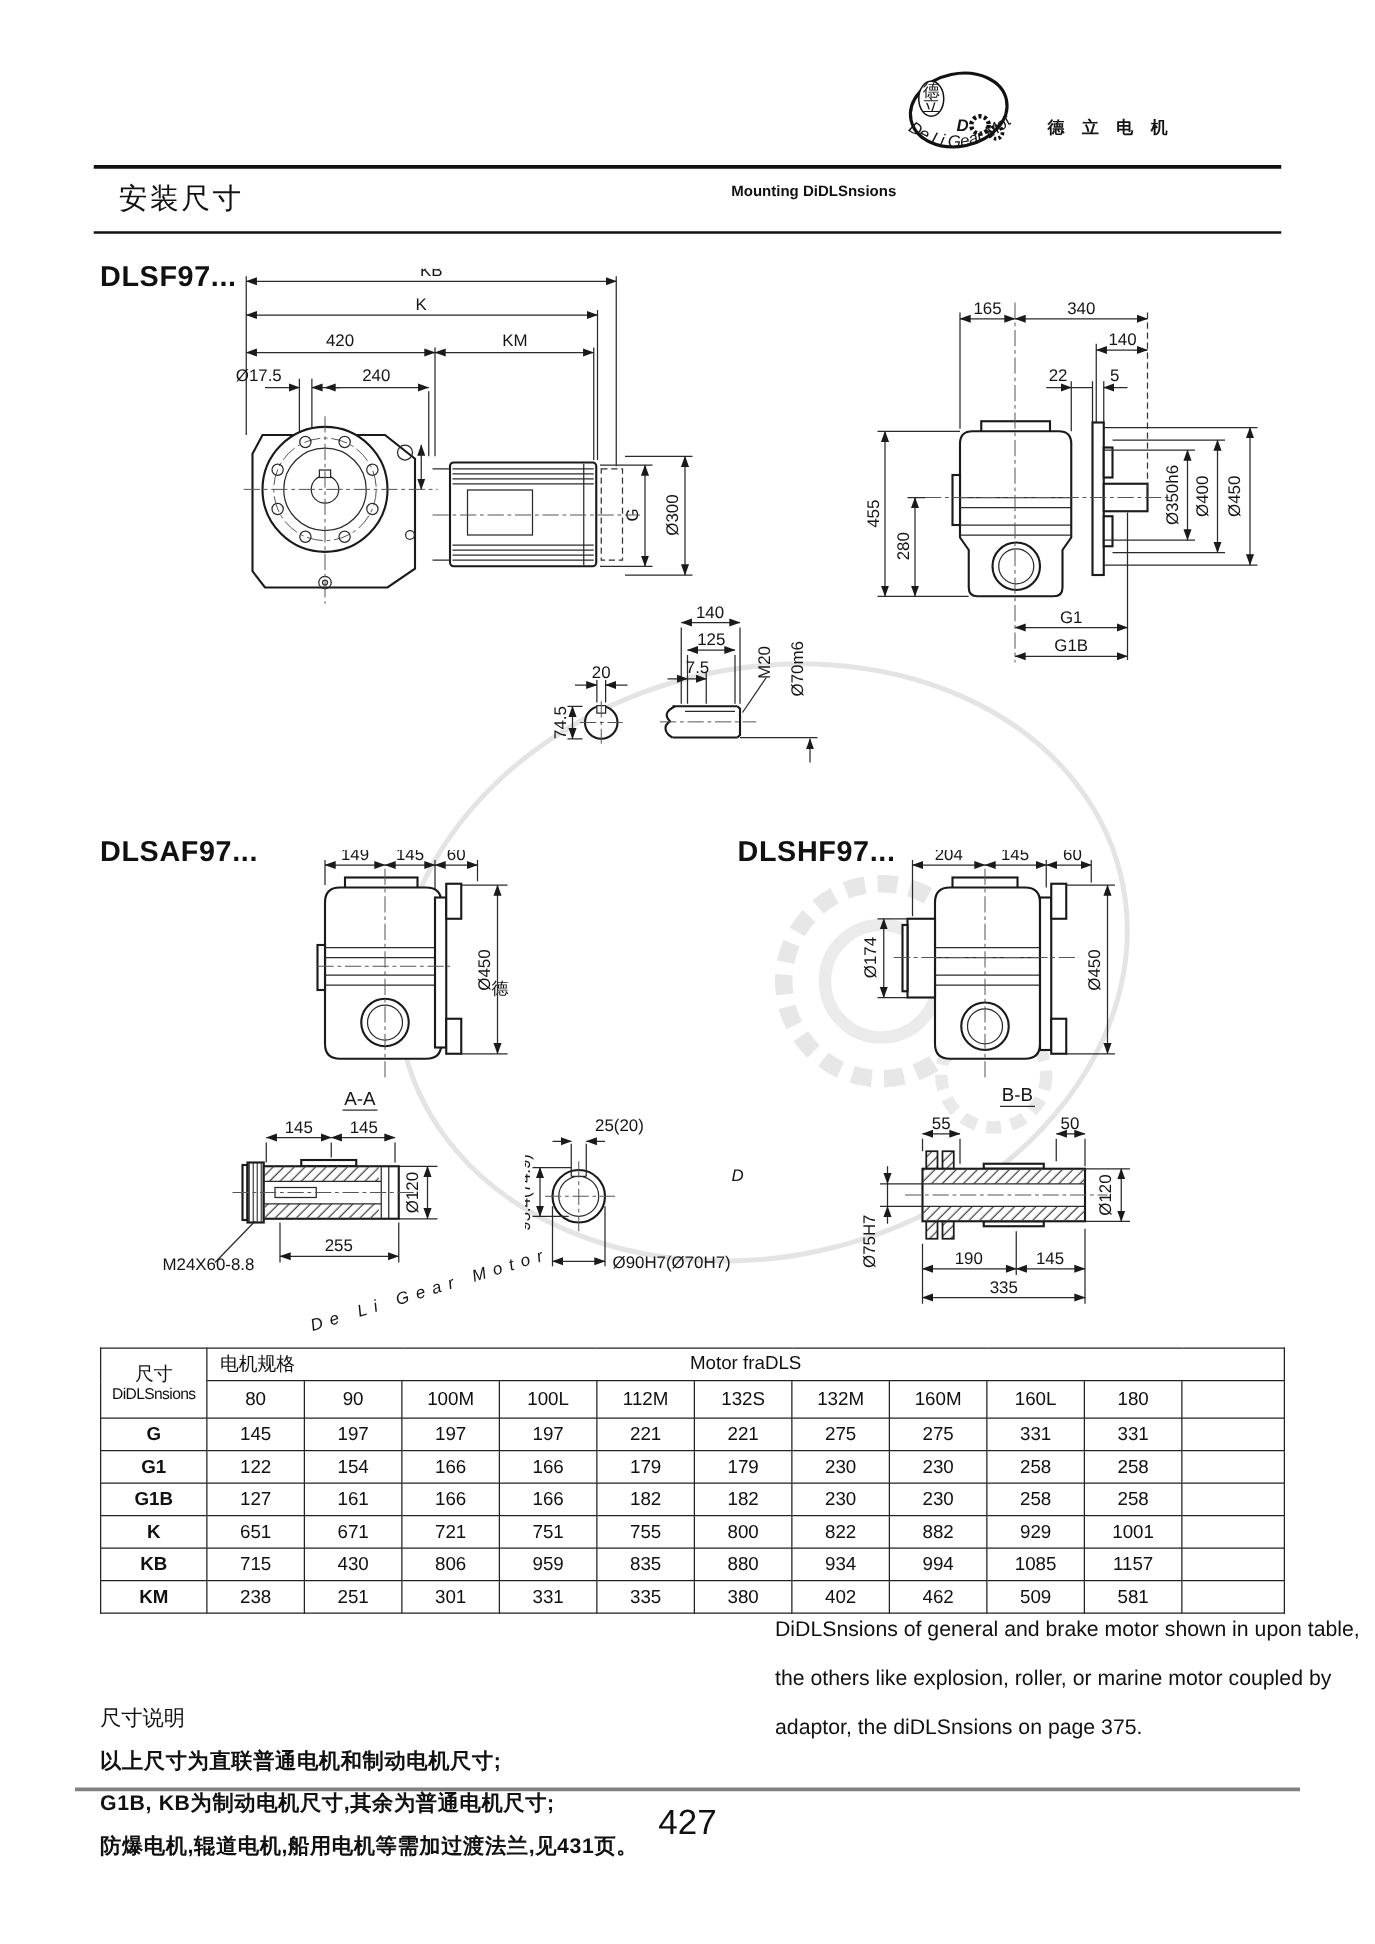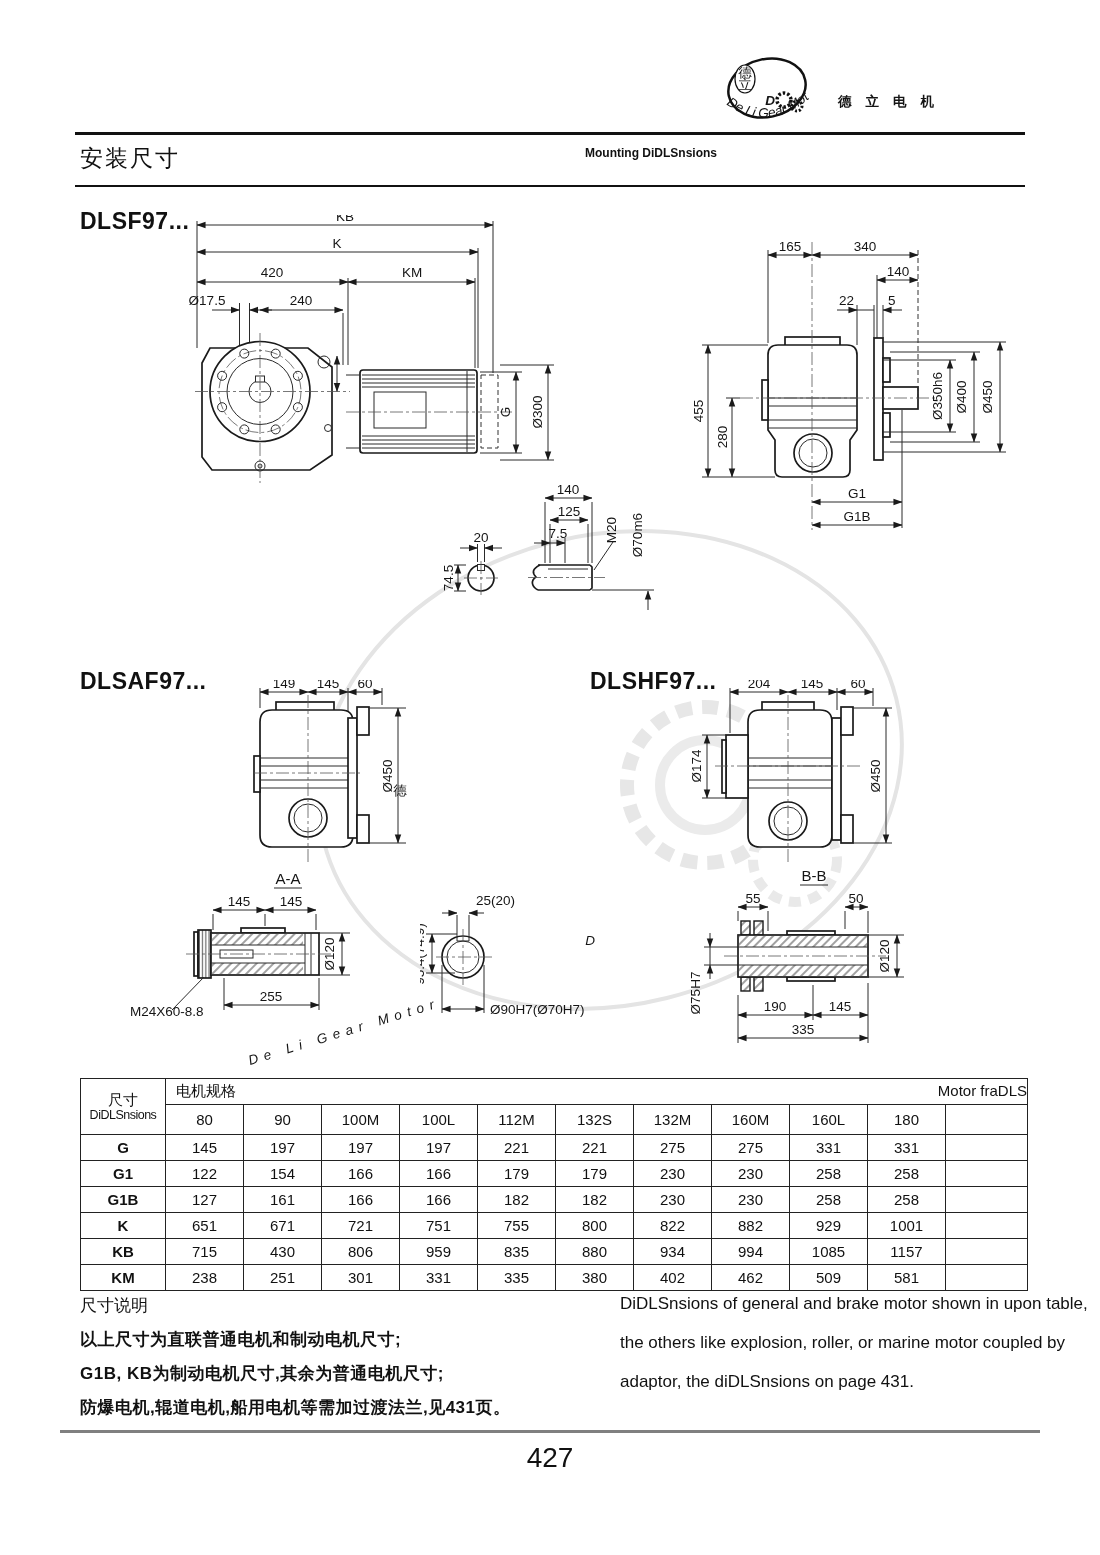--- a/index.html
+++ b/index.html
@@ -22,21 +22,21 @@
   .cl{stroke:#555;stroke-width:.8;stroke-dasharray:13 3 3 3;fill:none}
   .dash{stroke:#333;stroke-width:1;stroke-dasharray:5 3;fill:none}
   .hatch{fill:url(#hat);stroke:none}
   
   #dimtable{position:absolute;left:80px;top:1078px;width:947px;border-collapse:collapse;table-layout:fixed;font-size:15px}
   #dimtable td{border:1px solid #222;text-align:center;vertical-align:middle;height:26px;padding:0}
   #dimtable .corner{font-size:15px;line-height:1.15}
   #dimtable .corner .en{font-size:12.5px;letter-spacing:-.5px}
   #dimtable .mergehead{position:relative;text-align:left;height:26px}
   #dimtable .mergehead .spec{padding-left:10px;font-size:15px}
-  #dimtable .mergehead .frame{position:absolute;left:0;right:0;text-align:right;top:3px}
+  #dimtable .mergehead .frame{position:absolute;left:0;right:0;text-align:center;top:3px}
   #dimtable .fsz{font-weight:normal;height:30px}
   #dimtable .rowlab{font-weight:bold}
   .notes{position:absolute;font-size:17px}
   .notes .ttl{margin-bottom:11px}
   .notes-cn .ln{font-weight:bold;margin-bottom:11px;letter-spacing:.5px}
   .notes-en .ttl{font-weight:bold}
   .notes-en .ln{margin-bottom:19px}
   .pagenum{position:absolute;width:100%;text-align:center;font-size:28px}
 </style>
 </head>
@@ -79,21 +79,21 @@
       <circle cx="77" cy="58" r="5" fill="none" stroke="#111" stroke-width="3" stroke-dasharray="2 1.8"></circle>
       <path id="lgarc" d="M6,56 Q47,86 90,50" fill="none"></path>
       <text font-size="9" font-style="italic" font-family="'Liberation Serif',serif">
         <textPath href="#lgarc">De Li Gear Motor</textPath>
       </text>
     </g>
     <text x="118" y="58" font-size="40" font-weight="bold" letter-spacing="14" font-family="'Liberation Serif',serif">德立电机</text>
   </svg>
 
   <div class="rule" style="left:75px;top:132px;width:950px;height:3px;z-index:2"></div>
-  <div class="abs title-cn" style="left:80px;top:143px;z-index:2">安装尺寸</div>
+  <div class="abs title-cn" style="left:95px;top:143px;z-index:2">安装尺寸</div>
   <div class="abs title-en" style="left:585px;top:146px;z-index:2">Mounting DiDLSnsions</div>
   <div class="rule" style="left:75px;top:185px;width:950px;height:1.5px;z-index:2"></div>
 
   <div class="abs dlabel" style="left:80px;top:208px;z-index:2">DLSF97...</div>
   <div class="abs dlabel" style="left:80px;top:668px;z-index:2">DLSAF97...</div>
   <div class="abs dlabel" style="left:590px;top:668px;z-index:2">DLSHF97...</div>
 
   <svg class="abs" style="left:150px;top:215px;z-index:1" width="420" height="275" viewBox="0 0 420 275">
     <g>
       <line class="thin" x1="47" y1="6" x2="47" y2="133"></line>
@@ -614,28 +614,28 @@
           <td class="val">380</td>
           <td class="val">402</td>
           <td class="val">462</td>
           <td class="val">509</td>
           <td class="val">581</td>
           <td class="val"></td>
         </tr>
       </tbody>
   </table>
 
-  <div class="notes notes-cn" style="left:80px;top:1294px;z-index:2">
+  <div class="notes notes-cn" style="left:80px;top:1363px;z-index:2">
     <div class="ttl">尺寸说明</div>
     <div class="ln">以上尺寸为直联普通电机和制动电机尺寸;</div>
     <div class="ln">G1B, KB为制动电机尺寸,其余为普通电机尺寸;</div>
     <div class="ln">防爆电机,辊道电机,船用电机等需加过渡法兰,见431页。</div>
   </div>
   <div class="notes notes-en" style="left:620px;top:1294px;z-index:2">
     <div class="ln">DiDLSnsions of general and brake motor shown in upon table,</div>
     <div class="ln">the others like explosion, roller, or marine motor coupled by</div>
-    <div class="ln">adaptor, the diDLSnsions on page 431.</div>
+    <div class="ln">adaptor, the diDLSnsions on page 375.</div>
   </div>
 
   <div class="rule" style="left:60px;top:1430px;width:980px;height:3px;background:#808080;z-index:2"></div>
   <div class="pagenum" style="top:1442px;z-index:2">427</div>
 
 </div>
 
 </body></html>

